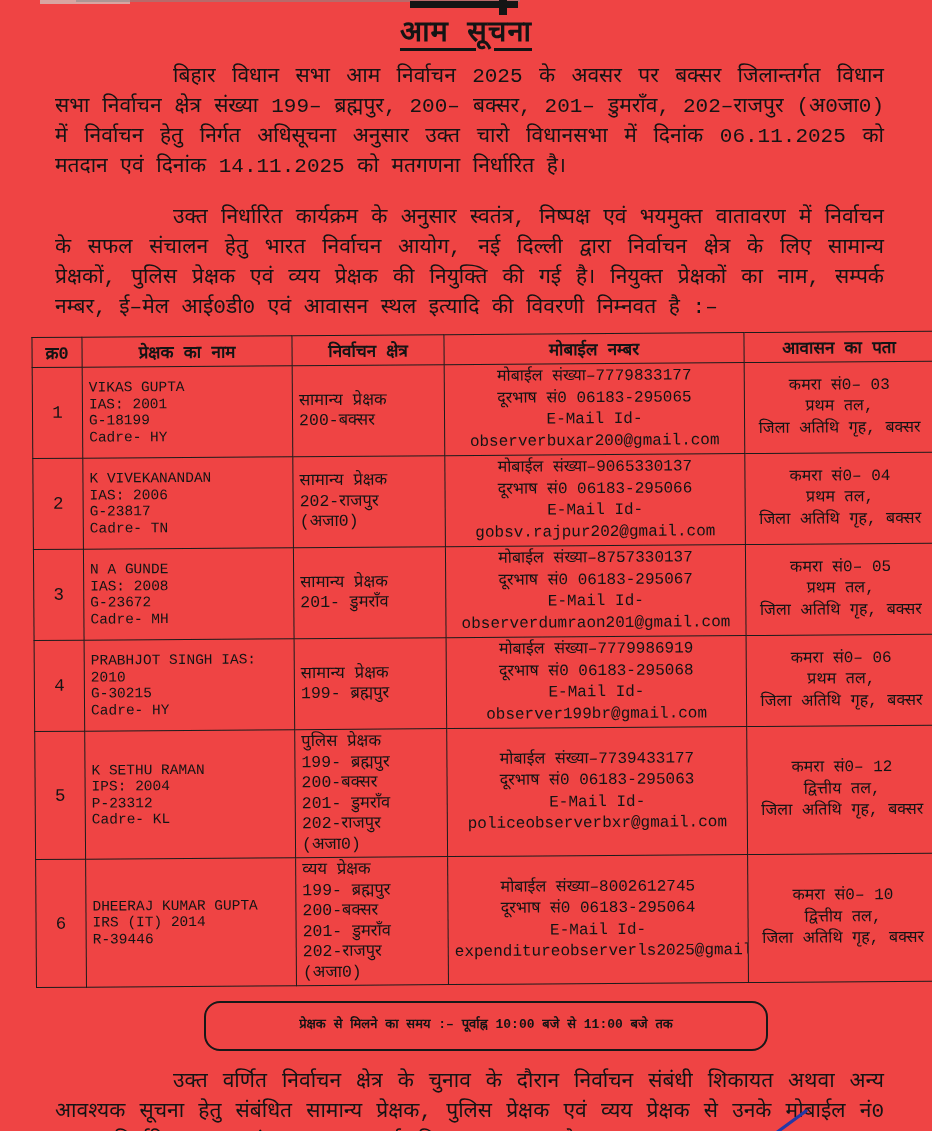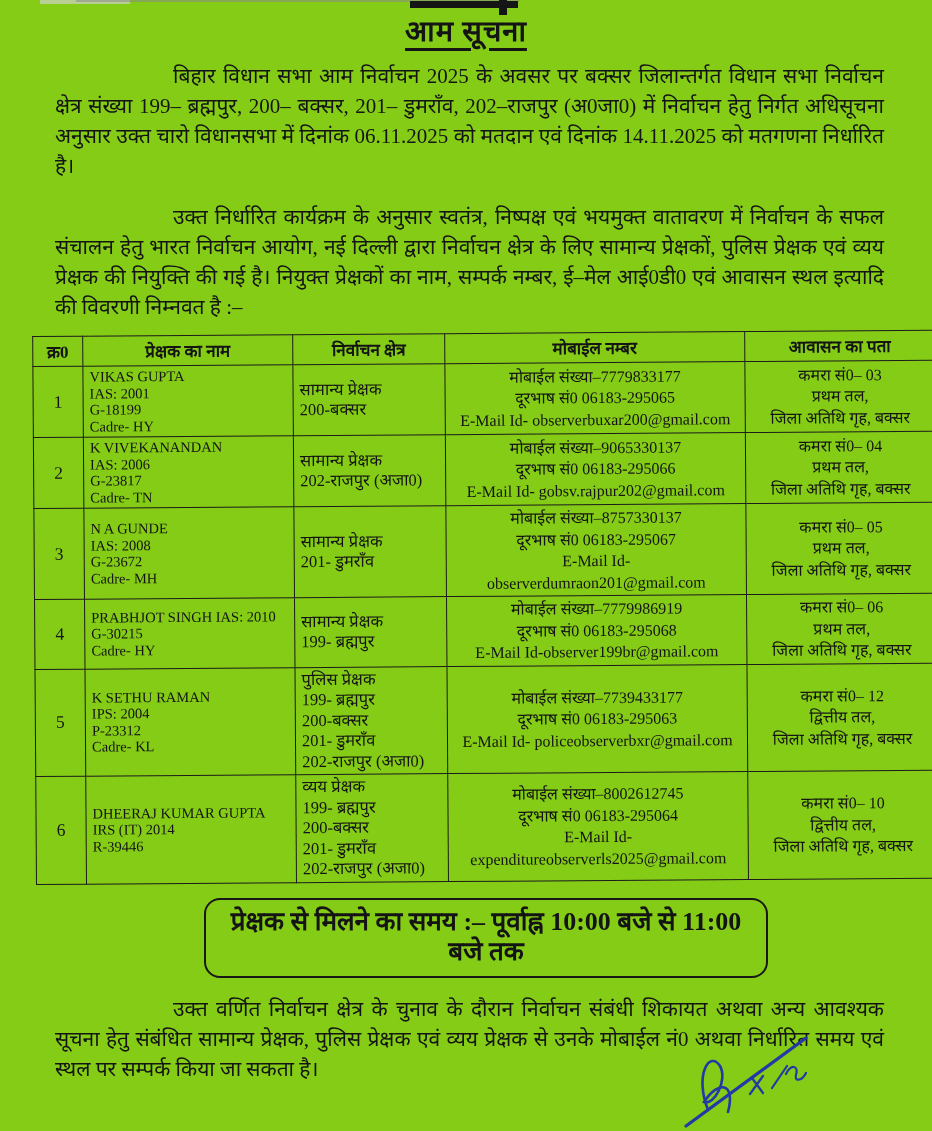--- a/index.html
+++ b/index.html
@@ -1,21 +1,21 @@
 <!DOCTYPE html>
 <html><head>
 <meta charset="utf-8">
 <style>
   html,body{margin:0;padding:0;background:#e8e8e6;}
   .page{
     position:relative;
     width:932px;height:1131px;
     margin:0 auto;
-    background:#84cc16;
-    font-family:Liberation Serif, serif;
+    background:#ef4444;
+    font-family:Liberation Mono, monospace;
     color:#141414;
     overflow:hidden;
     box-sizing:border-box;
   }
   
   .artifact-line{position:absolute;left:76px;top:0;width:444px;height:2px;background:#8a8a8a;opacity:.55;}
   .artifact-smudge{position:absolute;left:40px;top:0;width:90px;height:4px;background:#cfcfc9;opacity:.7;}
   .artifact-bar{position:absolute;left:410px;top:1px;width:108px;height:7px;background:#151515;}
   .artifact-tick{position:absolute;left:499px;top:0;width:8px;height:15px;background:#151515;}
 
@@ -75,21 +75,21 @@
   .h-r6{height:104px;}
 
   .meeting-box{
     width:540px;
     margin:13px 0 0 204px;
     border:2.5px solid #181818;
     border-radius:16px;
     padding:7px 10px 9px 10px;
     text-align:center;
     font-weight:bold;
-    font-size:26px;line-height:30px;
+    font-size:13px;line-height:30px;
   }
 
   .contact-para{margin-top:16px;}
 
   .sign-block{
     position:relative;
     width:250px;
     margin:32px 70px 0 auto;
     text-align:center;
     font-size:18.5px;line-height:27px;

